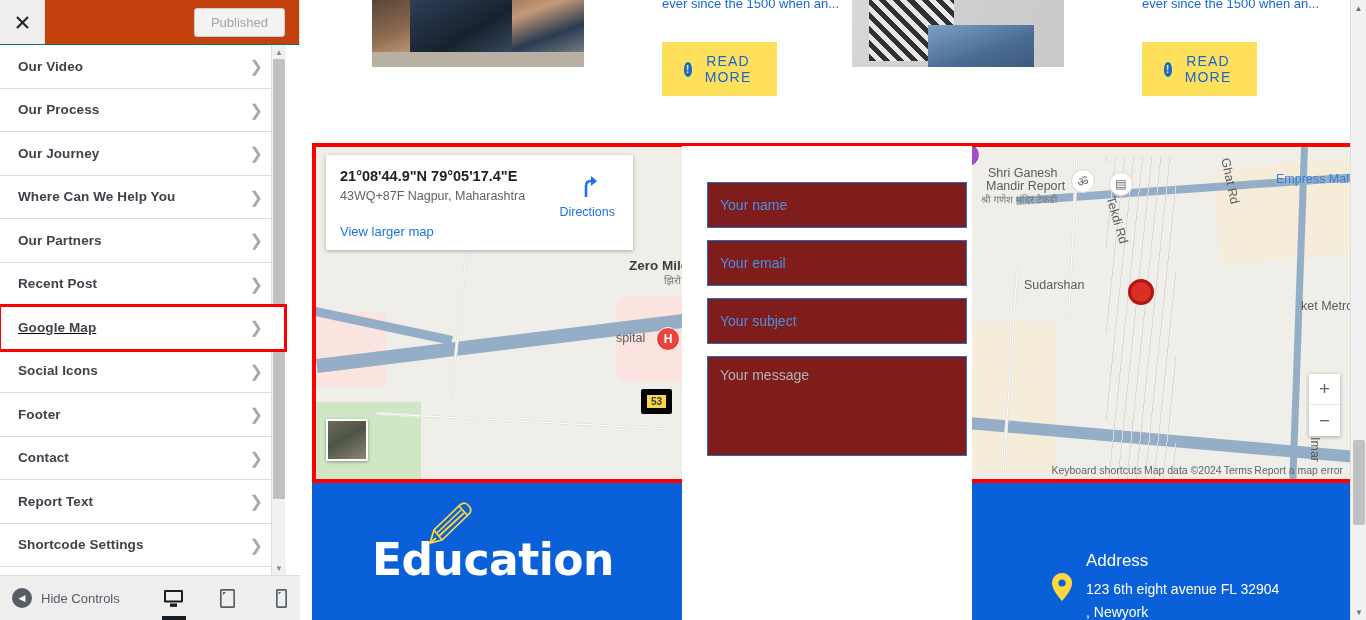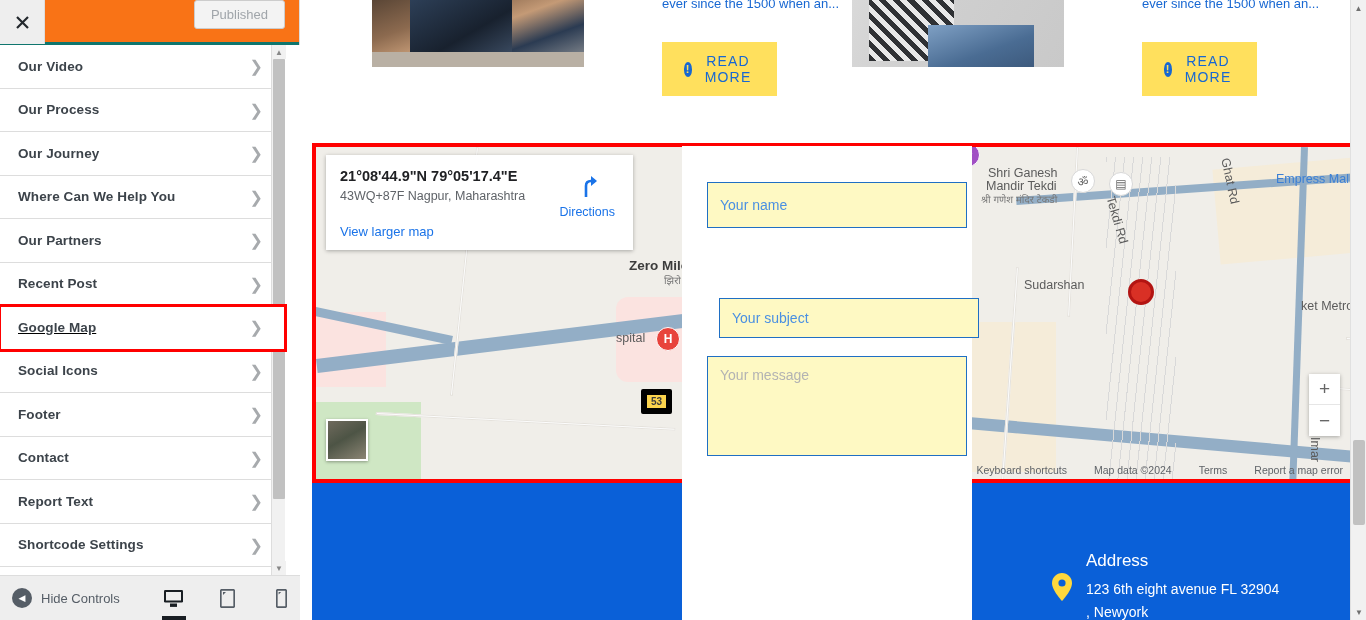--- a/index.html
+++ b/index.html
@@ -12,23 +12,23 @@
 
   
   #customizer-sidebar {
     position: absolute; left: 0; top: 0;
     width: 300px; height: 620px;
     background: #eee;
     border-right: 1px solid #ddd;
     z-index: 40;
   }
   #customizer-header {
-    height: 45px; background: #f97316;
-    border-bottom: 3px solid #0f766e;
-    display: flex; align-items: flex-start;
+    height: 45px; background: #c2410c;
+    border-bottom: 1px solid #0f766e;
+    display: flex; align-items: center;
   }
   #close-btn {
     width: 45px; height: 44px;
     display: flex; align-items: center; justify-content: center;
     border-right: 1px solid #ddd;
     background: #eee; cursor: pointer;
     font-size: 17px; color: #333;
   }
   #header-spacer { flex: 1; }
   #published-btn {
@@ -298,50 +298,50 @@
     z-index: 12;
   }
   #map-zoom div {
     height: 31px; display: flex; align-items: center; justify-content: center;
     font-size: 19px; color: #666; cursor: pointer;
   }
   #map-zoom .zin { border-bottom: 1px solid #e6e6e6; }
 
   #map-attrib {
     position: absolute; right: 0; bottom: 0;
-    display: flex; gap: 27px;
+    display: flex; gap: 2px;
     padding: 2px 8px 3px 8px;
     font-size: 10.5px; color: #5f6368;
     z-index: 12;
   }
   #map-attrib span { white-space: nowrap; }
   #map-attrib .lnk { cursor: pointer; }
 
   
   #contact-form {
     position: absolute; left: 370px; top: 146px;
     width: 290px; height: 474px;
     background: #fff;
     z-index: 25;
   }
   .form-field {
     position: absolute; left: 25px;
     width: 260px;
     border: 1px solid #1f6fc4;
-    background: #fef9c3;
+    background: #7f1d1d;
     font-family: "Liberation Sans", sans-serif;
     font-size: 14px;
     color: #4a90e2;
     padding: 10px 12px;
     outline: none;
   }
   .form-field::placeholder { color: #4a90e2; opacity: 1; }
   #field-name { top: 36px; height: 46px; }
   #field-email { top: 94px; height: 46px; }
-  #field-subject { top: 152px; height: 40px; margin-left: 12px; }
+  #field-subject { top: 152px; height: 46px; }
   #field-message {
     top: 210px; height: 100px; resize: none;
   }
   #field-message::placeholder { color: #b3b3b3; }
 
   
   #footer-blue {
     position: absolute; left: 0; top: 483px;
     width: 1050px; height: 137px;
     background: #0a60d8;
@@ -590,21 +590,21 @@
         <div>−</div>
       </div>
 
       <div id="map-attrib">
           <span class="lnk">Keyboard shortcuts</span>
           <span class="lnk">Map data ©2024</span>
           <span class="lnk">Terms</span>
           <span class="lnk">Report a map error</span>
         </div>
     <div class="map-label " style="left: 672px; top: 20px;">Shri Ganesh</div>
-        <div class="map-label " style="left: 670px; top: 33px;">Mandir Tekdi</div>
+        <div class="map-label " style="left: 670px; top: 33px;">Mandir Report</div>
         <div class="map-label dev" style="left: 665px; top: 46px;">श्री गणेश मंदिर टेकडी</div>
         <div class="map-label poi" style="left: 548px; top: 0px;">Sitabuldi Fort</div>
         <div class="map-label poi" style="left: 960px; top: 26px;">Empress Mall</div>
         <div class="map-label big" style="left: 313px; top: 112px;">Zero Mile Freedom Park</div>
         <div class="map-label dev" style="left: 348px; top: 127px;">झिरो माईल फ्रीडम पार्क</div>
         <div class="map-label " style="left: 516px; top: 112px;">Tekdi Rd</div>
         <div class="map-label rot" style="left: 800px; top: 48px;">Tekdi Rd</div>
         <div class="map-label rot-ghat" style="left: 915px; top: 10px;">Ghat Rd</div>
         <div class="map-label " style="left: 708px; top: 132px;">Sudarshan</div>
         <div class="map-label " style="left: 985px; top: 153px;">ket Metro</div>
@@ -618,25 +618,39 @@
         <div class="map-label poi-orange" style="left: 540px; top: 272px;">Haldiram's Thaat</div>
         <div class="map-label poi-orange" style="left: 540px; top: 287px;">Baat Restaurant</div>
         <div class="map-label rot-hanuman" style="left: 1005px; top: 290px;">Imar</div>
         <div class="hwy-shield" style="left: 500px; top: 155px;">47</div>
         <div class="hwy-shield" style="left: 325px; top: 242px;">53</div>
       </div>
   </div>
 
   <div id="contact-form">
     <input class="form-field" id="field-name" type="text" placeholder="Your name" style="">
+    <input class="form-field" id="field-email" type="text" placeholder="Your email" style="">
     <input class="form-field" id="field-subject" type="text" placeholder="Your subject" style="">
     <textarea class="form-field" id="field-message" placeholder="Your message" style=""></textarea>
   </div>
 
   <div id="footer-blue">
+    <div id="footer-logo">
+      <svg id="pencil-icon" viewBox="0 0 56 56">
+        <g stroke="#ffd83d" stroke-width="1.7" fill="none">
+          <path d="M10 46 L14 33 L40 8 Q45 4 49 9 Q53 14 48 18 L22 43 Z"></path>
+          <path d="M14 33 L22 43"></path>
+          <path d="M39 9 L47 18"></path>
+          <path d="M17 36 L41 13"></path>
+          <path d="M19 39 L44 16"></path>
+          <path d="M10 46 L16 41"></path>
+        </g>
+      </svg>
+      <span class="logo-text">Education</span>
+    </div>
 
     <div id="footer-address">
       <span class="pin-ico">
         <svg width="20" height="28" viewBox="0 0 20 28">
           <path d="M10 0 C4.5 0 0 4.5 0 10 C0 17.5 10 28 10 28 C10 28 20 17.5 20 10 C20 4.5 15.5 0 10 0 Z" fill="#ffd83d"></path>
           <circle cx="10" cy="10" r="3.6" fill="#0a60d8"></circle>
         </svg>
       </span>
       <span>
         <div class="addr-title">Address</div>

